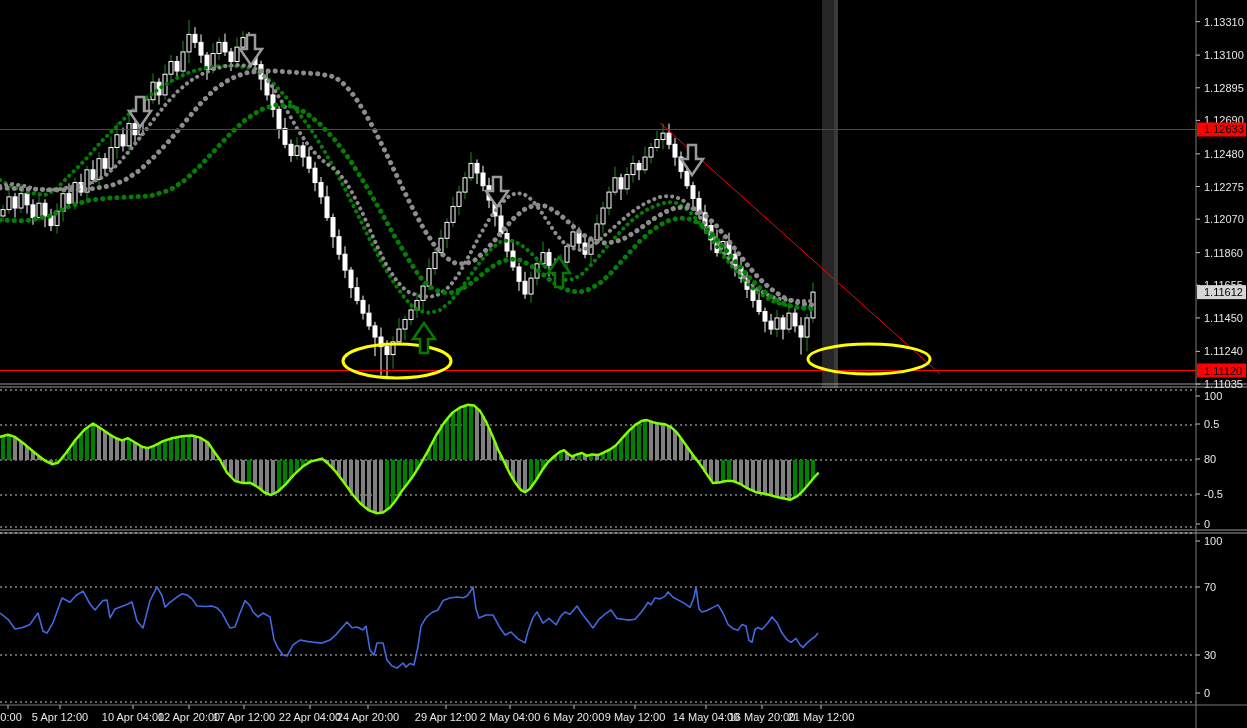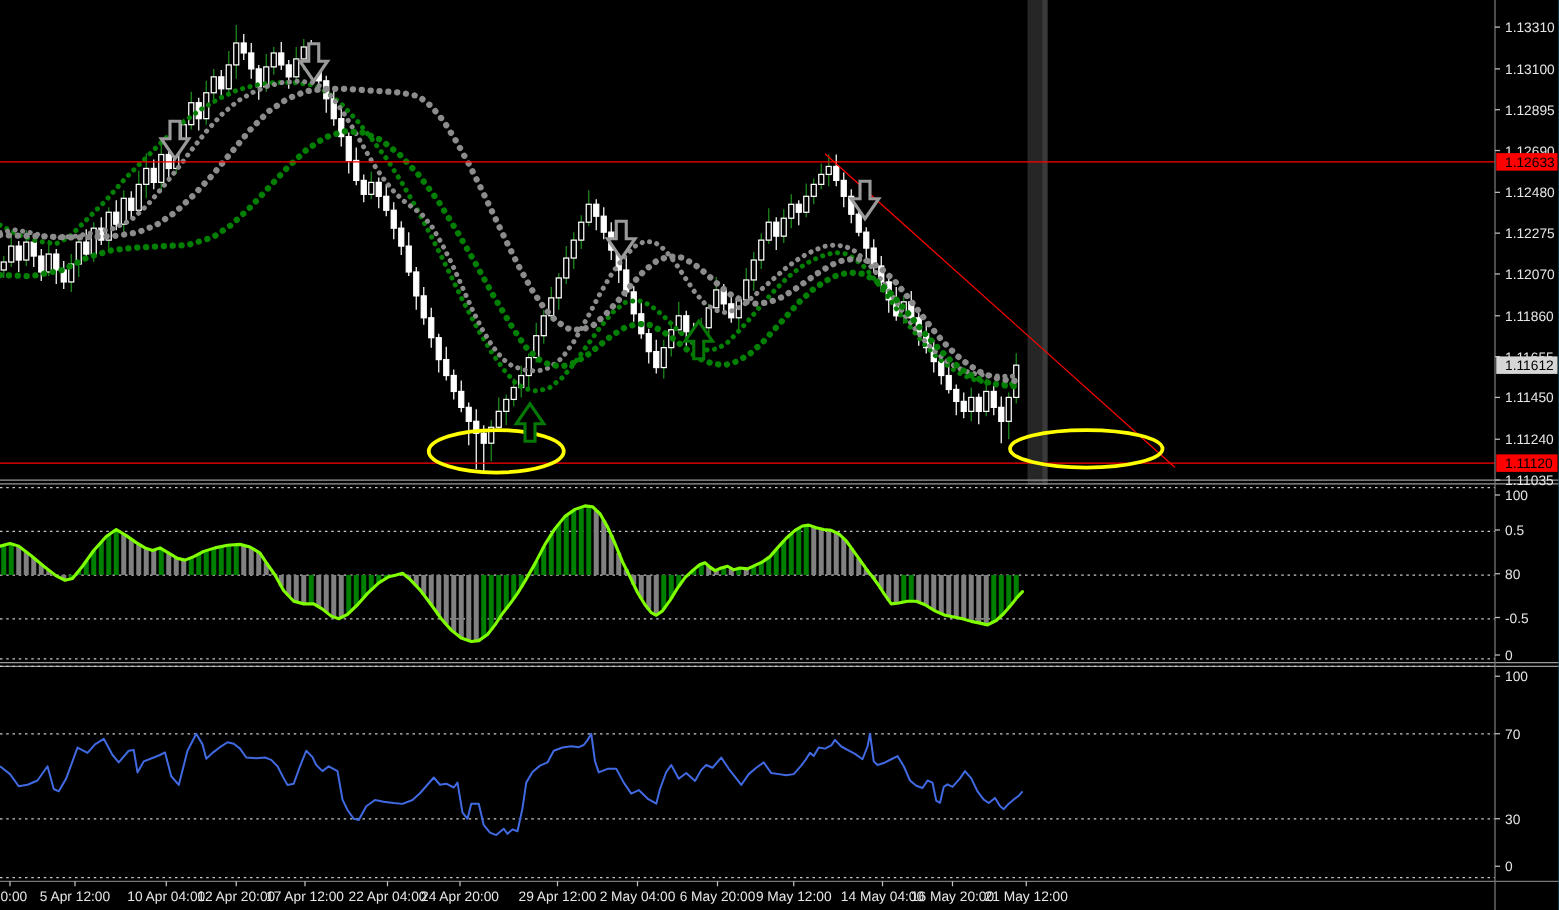--- a/index.html
+++ b/index.html
@@ -1,16 +1,16 @@
 <!DOCTYPE html>
 <html><head>
 <meta charset="utf-8">
 <style>
   html,body{margin:0;padding:0;background:#000;}
-  #stage{position:relative;width:1247px;height:728px;background:#0ea5e9;overflow:hidden;
+  #stage{position:relative;width:1247px;height:728px;background:#22c55e;overflow:hidden;
          font-family:"Liberation Sans",sans-serif;}
   svg text{font-family:"Liberation Sans",sans-serif;}
 </style>
 </head>
 <body>
 
 <div id="stage">
   <svg id="plot" width="1247" height="728" xmlns="http://www.w3.org/2000/svg">
       <rect x="0" y="0" width="1247" height="728" fill="#000000"></rect>
       <rect x="822" y="0" width="16" height="388" fill="#262626"></rect>

